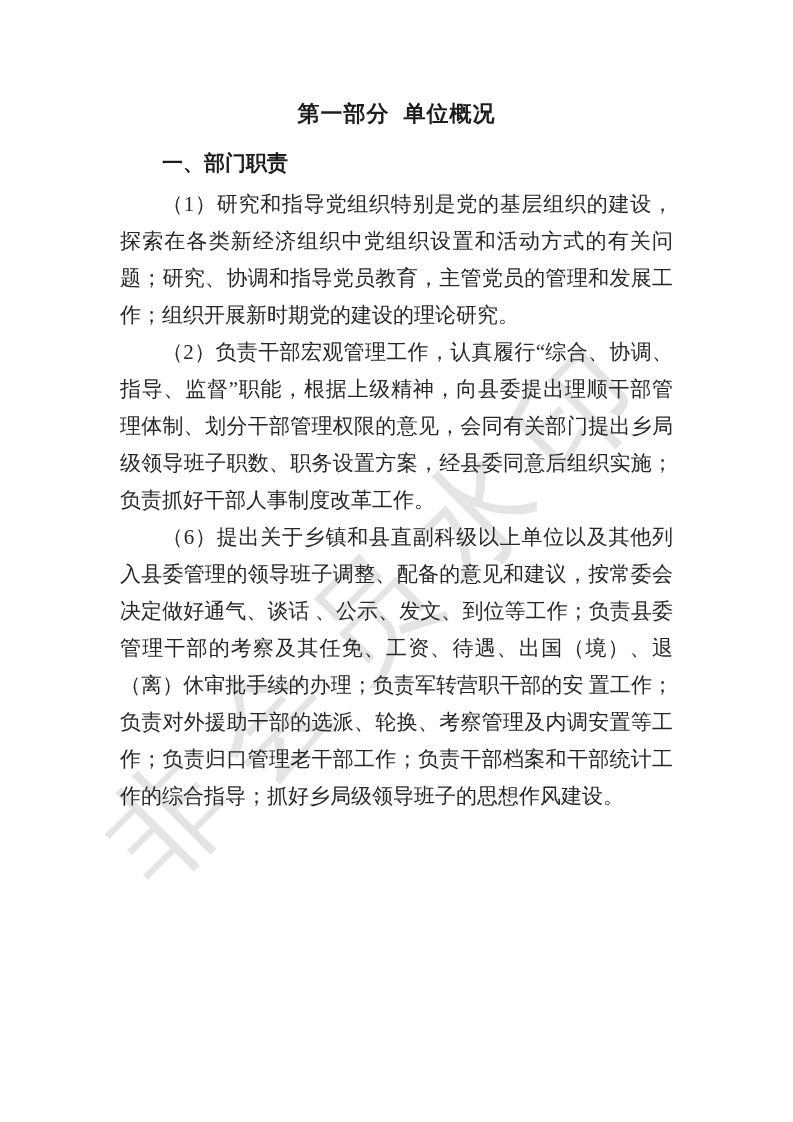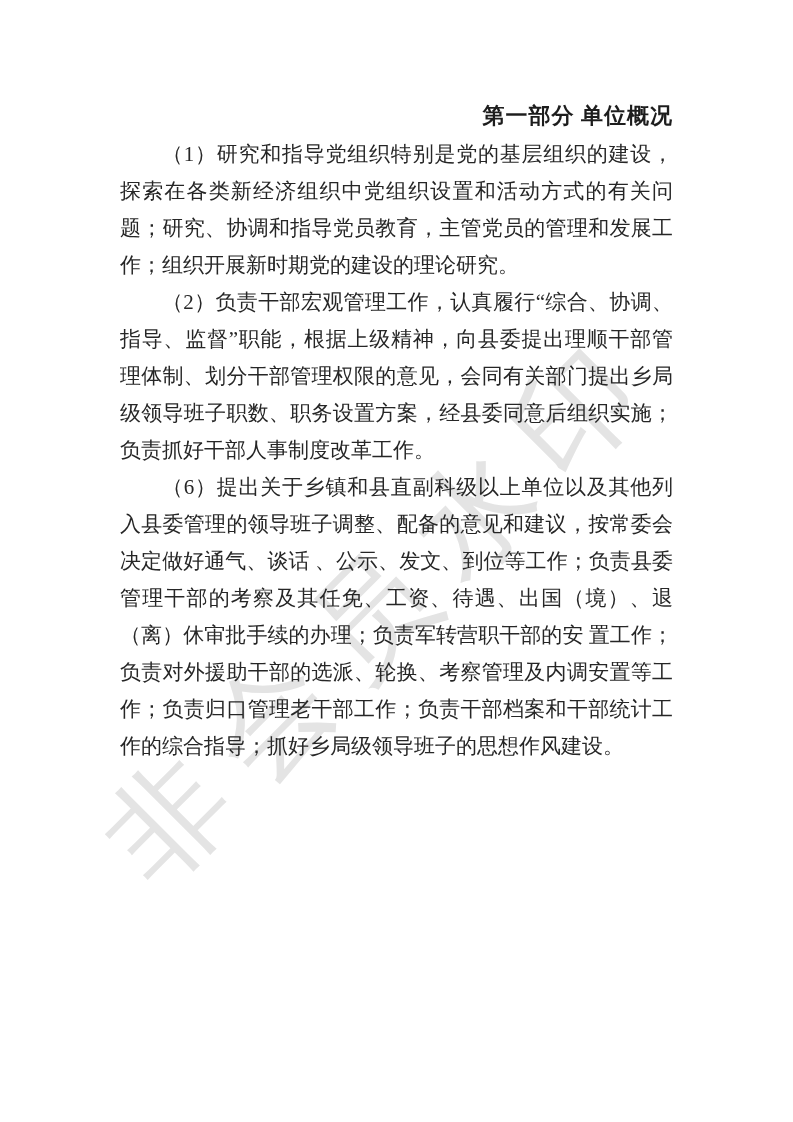--- a/index.html
+++ b/index.html
@@ -32,24 +32,24 @@
   }
   .content {
     position: absolute;
     left: 120px;
     top: 0;
     width: 553px;
     z-index: 1;
     color: #262626;
   }
   .doc-title {
-    font-family: Liberation Serif, serif;
+    font-family: Liberation Mono, monospace;
     font-size: 22px;
     font-weight: bold;
-    text-align: right;
+    text-align: center;
     line-height: 27px;
     margin: 102px 0 0 0;
     color: #1d1d1d;
     letter-spacing: 1px;
   }
   .section-heading {
     font-size: 21px;
     font-weight: bold;
     line-height: 31px;
     margin: 19px 0 0 0;
@@ -73,20 +73,21 @@
 <body>
 
 <div class="page">
 
   <div class="watermark">非会员水印</div>
 
   <div class="content">
 
     <h1 class="doc-title">第一部分 单位概况</h1>
 
+    <h2 class="section-heading">一、部门职责</h2>
 
     <p class="body-para first">（1）研究和指导党组织特别是党的基层组织的建设，探索在各类新经济组织中党组织设置和活动方式的有关问题；研究、协调和指导党员教育，主管党员的管理和发展工作；组织开展新时期党的建设的理论研究。</p>
 
     <p class="body-para">（2）负责干部宏观管理工作，认真履行“综合、协调、指导、监督”职能，根据上级精神，向县委提出理顺干部管理体制、划分干部管理权限的意见，会同有关部门提出乡局级领导班子职数、职务设置方案，经县委同意后组织实施；负责抓好干部人事制度改革工作。</p>
 
     <p class="body-para">（6）提出关于乡镇和县直副科级以上单位以及其他列入县委管理的领导班子调整、配备的意见和建议，按常委会决定做好通气、谈话 、公示、发文、到位等工作；负责县委管理干部的考察及其任免、工资、待遇、出国（境）、退（离）休审批手续的办理；负责军转营职干部的安 置工作；负责对外援助干部的选派、轮换、考察管理及内调安置等工作；负责归口管理老干部工作；负责干部档案和干部统计工作的综合指导；抓好乡局级领导班子的思想作风建设。</p>
 
 
 
   </div>

